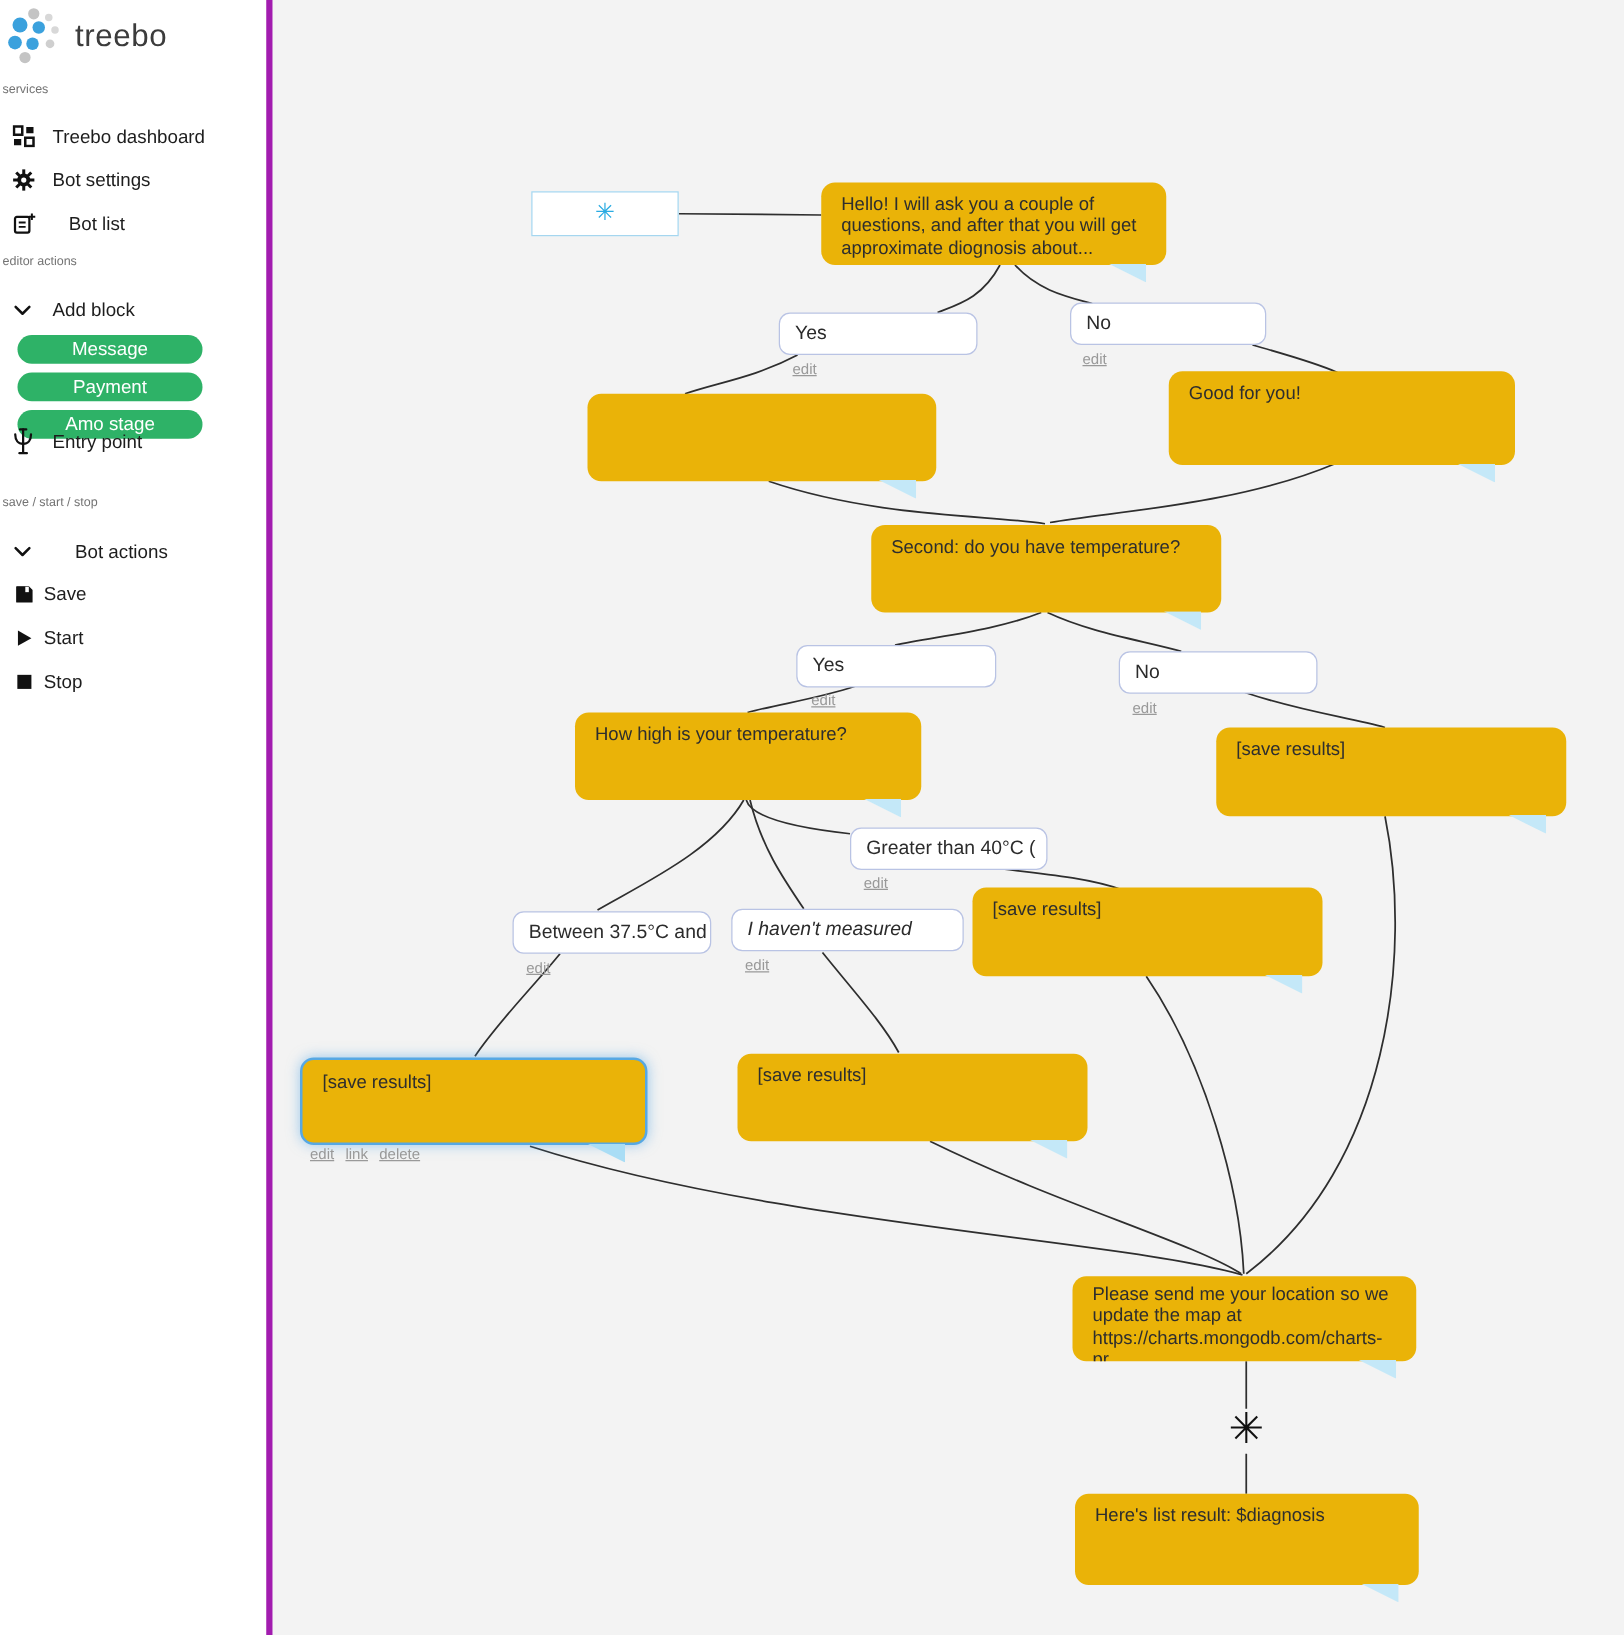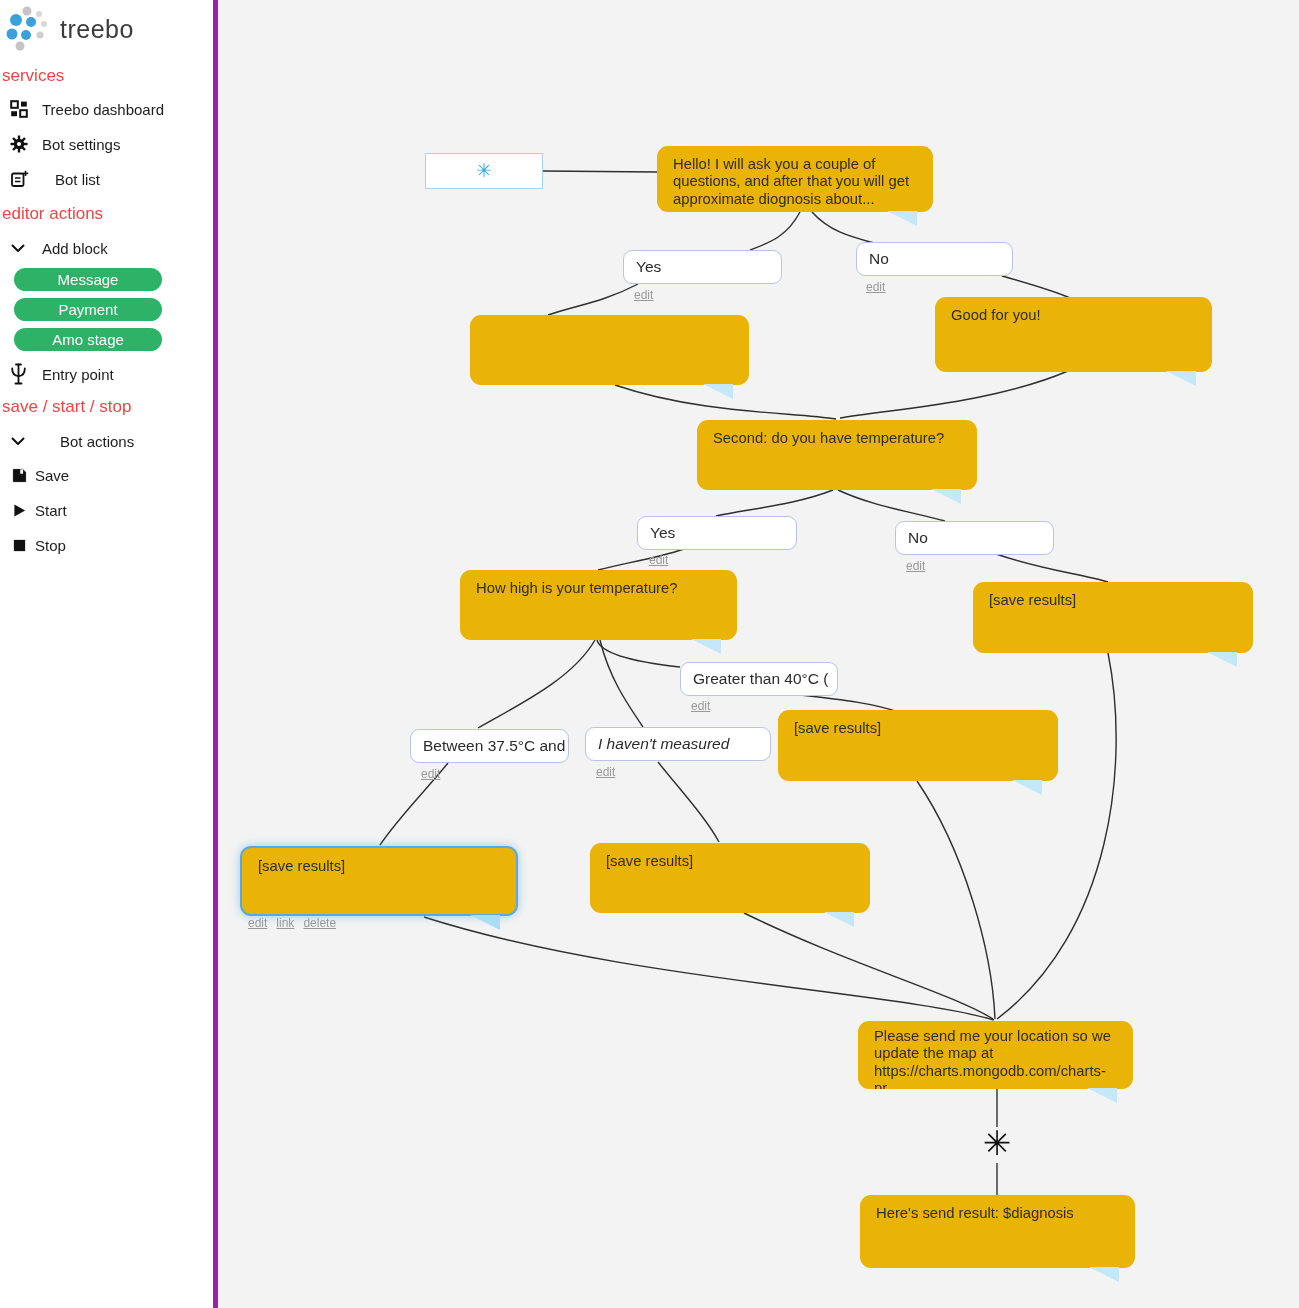--- a/index.html
+++ b/index.html
@@ -52,21 +52,21 @@
   .junction {
     position:absolute; z-index:2; width:38px; text-align:center;
     font-size:34px; color:#101010; line-height:1;
   }
 
   
   .sidebar {
     position:absolute; left:0; top:0; width:218px; height:1308px;
     background:#fff; border-right:5px solid #a21caf; z-index:5;
   }
-  .sec-label { position:absolute; left:2px; font-size:17px; color:#ef4444; }
+  .sec-label { position:absolute; left:2px; font-size:10px; color:#737373; }
   .srow { position:absolute; display:flex; align-items:center; cursor:pointer; height:20px; }
   .srow .icn { display:inline-flex; align-items:center; justify-content:center; }
   .srow .lbl { font-size:15px; color:#1d1d1d; }
   .pill {
     position:absolute; left:14px; width:148px; height:23px; border-radius:12px;
     background:#2eb267; color:#fff; font-size:15px; text-align:center; line-height:23px;
     cursor:pointer;
   }
   .logo { position:absolute; left:6px; top:4px; display:flex; align-items:center; cursor:pointer; }
   .logo-text { font-size:25px; color:#3c3c3c; letter-spacing:.5px; margin-left:8px; margin-top:2px; }
@@ -153,21 +153,21 @@
 </div>
 
 <div class="bubble" style="left:590px; top:843px; width:280px; height:70px;">[save results]</div>
 <div class="bubble-tail" style="left:824px; top:912px;"></div>
 
 <div class="bubble" style="left:858px; top:1021px; width:275px; height:68px; padding-top:7px;">Please send me your location so we update the map at https://charts.mongodb.com/charts-pr</div>
 <div class="bubble-tail" style="left:1087px; top:1088px;"></div>
 
 <div class="junction" style="left:978px; top:1126px;">✳</div>
 
-<div class="bubble" style="left:860px; top:1195px; width:275px; height:73px;">Here's send result: $diagnosis</div>
+<div class="bubble" style="left:860px; top:1195px; width:275px; height:73px;">Here's list result: $diagnosis</div>
 <div class="bubble-tail" style="left:1089px; top:1267px;"></div>
 
 <div class="sidebar">
 
   <div class="logo">
     <svg width="46" height="48" viewBox="0 0 46 48">
       <circle cx="21" cy="7" r="4.5" fill="#c4c4c4"></circle>
       <circle cx="33" cy="10" r="3" fill="#d8d8d8"></circle>
       <circle cx="10" cy="16" r="6" fill="#3ba1dd"></circle>
       <circle cx="25" cy="18" r="5" fill="#3ba1dd"></circle>
@@ -235,21 +235,21 @@
         <polyline points="1.5,1.5 7,7 12.5,1.5" fill="none" stroke="#111" stroke-width="2" stroke-linecap="round" stroke-linejoin="round"></polyline>
       </svg>
     </span>
     <span class="lbl" style="margin-left:17px;">Add block</span>
   </div>
 
   <div class="pill" style="top:268px;">Message</div>
   <div class="pill" style="top:298px;">Payment</div>
   <div class="pill" style="top:328px;">Amo stage</div>
 
-  <div class="srow" style="left:10px; top:363px; height:22px;">
+  <div class="srow" style="left:10px; top:342px; height:22px;">
     <span class="icn">
       <svg width="17" height="22" viewBox="0 0 17 22">
         <g fill="none" stroke="#111" stroke-width="1.8" stroke-linecap="round">
           <path d="M8.5,1.5 v18.5"></path>
           <path d="M6,1.5 h5"></path>
           <path d="M8.5,13 C4.5,13 2.2,10 2.2,5.5"></path>
           <path d="M8.5,13 C12.5,13 14.8,10 14.8,5.5"></path>
           <path d="M5.5,20.5 h6"></path>
         </g>
       </svg>

